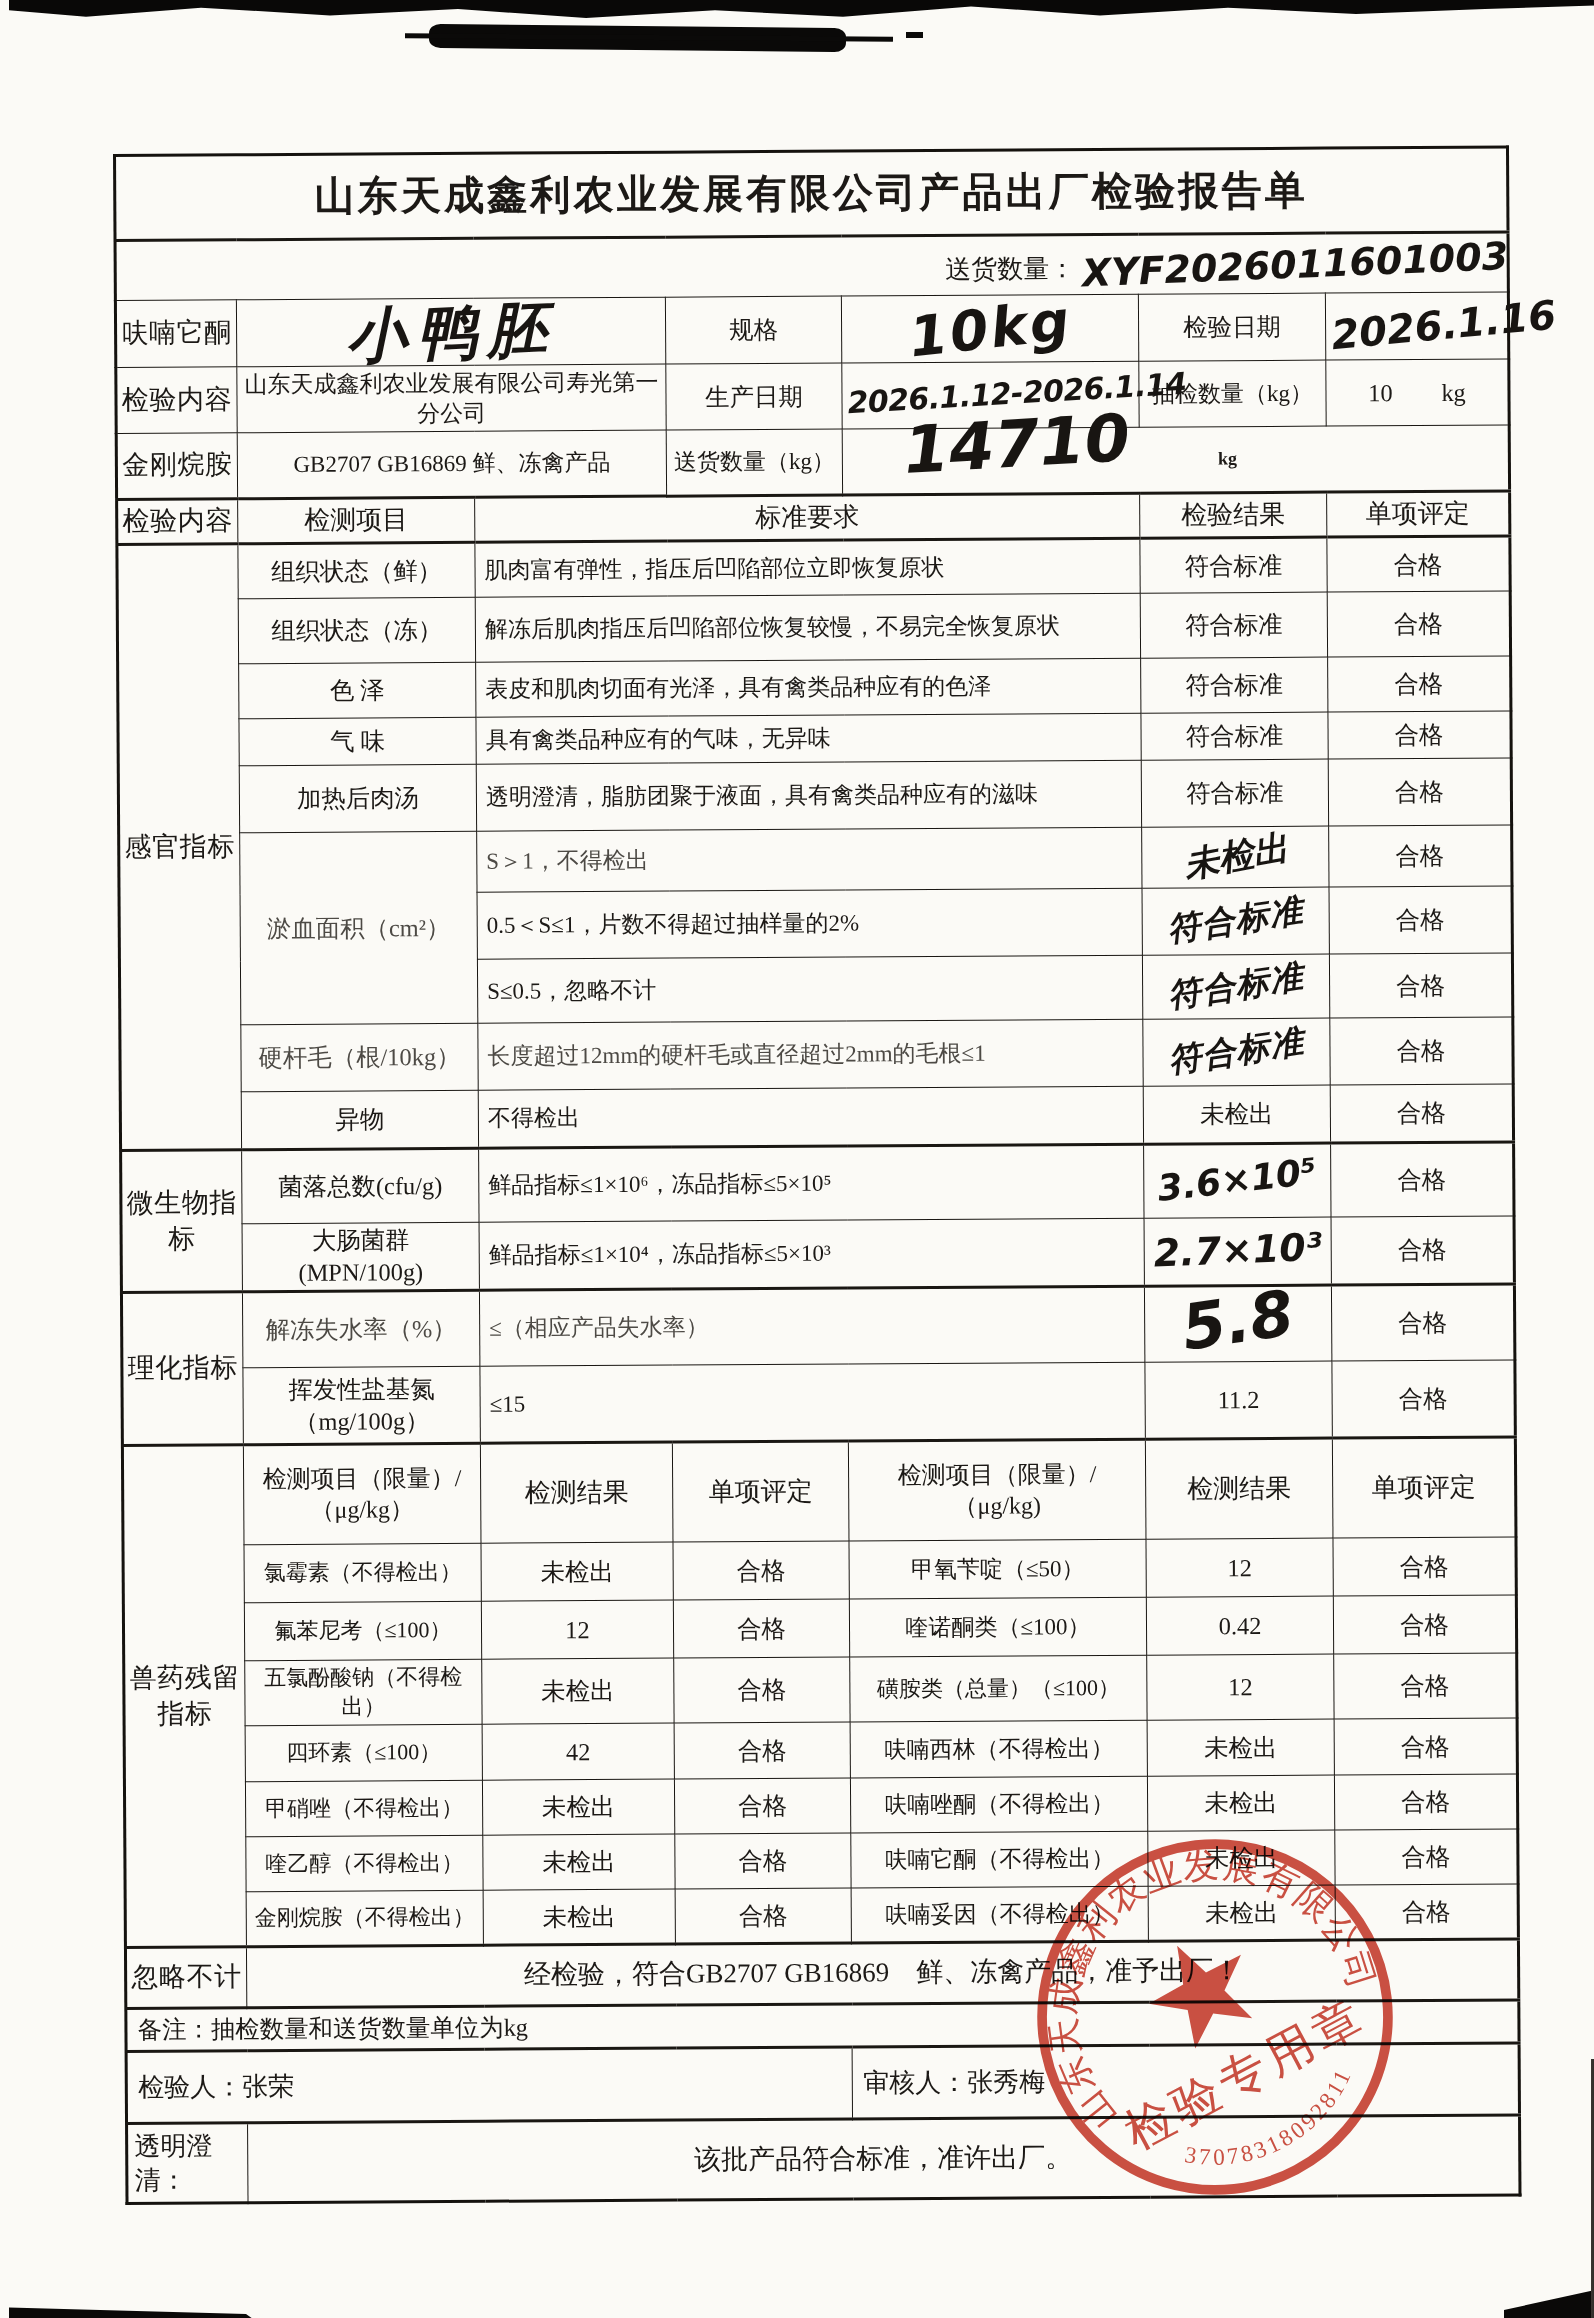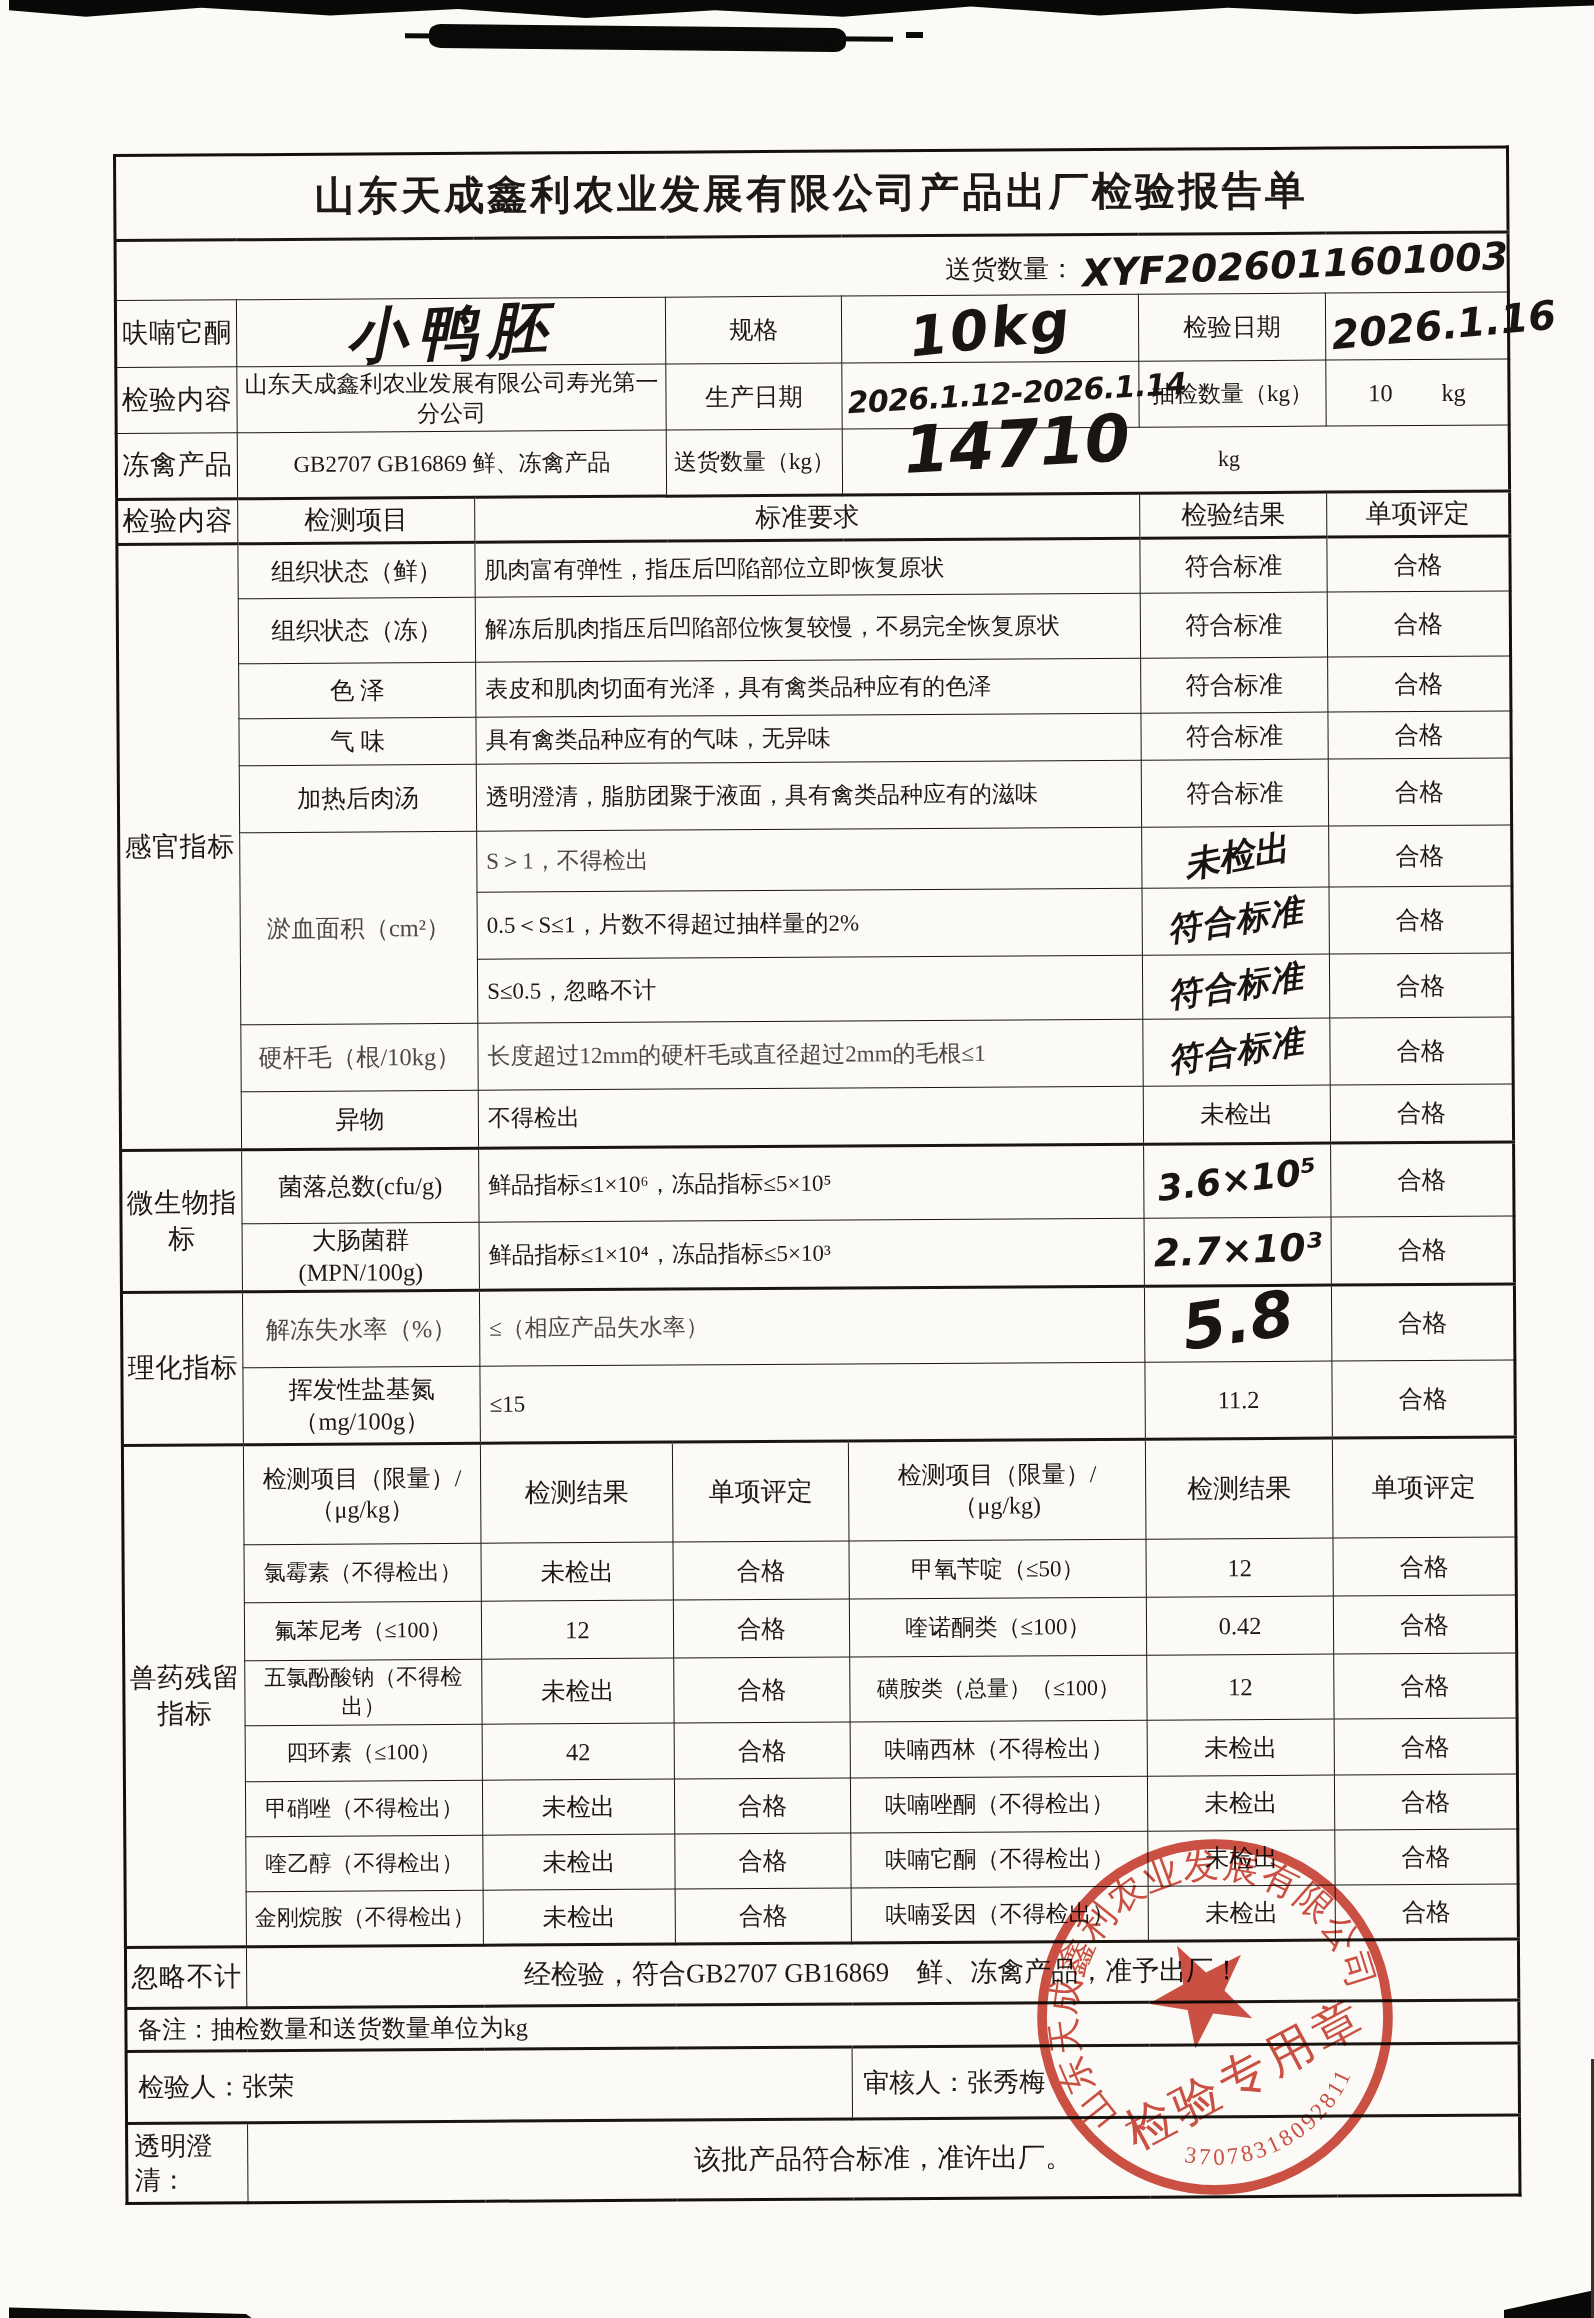--- a/index.html
+++ b/index.html
@@ -33,21 +33,21 @@
   .h-spec{font-size:55px;transform:rotate(-6deg);letter-spacing:2.6px;}
   .h-idate{font-size:40px;transform:rotate(-5deg);}
   .h-pdate{font-size:30px;transform:rotate(-3deg);letter-spacing:-0.6px;}
   .h-qty{font-size:65px;transform:rotate(-3deg);position:absolute;left:61px;top:-16.7px;}
   .h-cursive{font-size:33px;transform:rotate(-8deg);letter-spacing:1.3px;}
   .h-weijianchu{font-size:35px;transform:rotate(-10deg);}
   .h-micro1{font-size:36px;transform:rotate(-6deg);}
   .h-micro2{font-size:38px;transform:rotate(-2deg);}
   .h-58{font-size:63px;transform:rotate(-8deg);position:relative;top:-3.8px;}
   .kgcell{position:relative;}
-  .kg-print{position:absolute;left:375px;top:50%;transform:translateY(-50%);font-size:22px;}
+  .kg-print{position:absolute;left:375px;top:50%;transform:translateY(-50%);font-size:18px;font-weight:bold;}
   .conc-label{font-size:26px;text-align:left;padding-left:6.4px;}
   
   .scan-top{position:absolute;left:0;top:0;width:1595px;height:19px;background:#090807;
     clip-path:polygon(0 0,1595px 0,1595px 5.1px,1476px 9px,1347px 14px,1219px 7.7px,1091px 15.4px,
       962px 6.4px,834px 16.7px,706px 10.3px,577px 18px,449px 9px,321px 15.4px,192px 7.7px,77px 16.7px,0 10.3px);}
   .scan-blob{position:absolute;left:420px;top:26px;width:417px;height:24.4px;background:#0a0908;
     border-radius:11.5px/9px;transform:rotate(0.6deg);}
   .scan-streak{position:absolute;left:396px;top:35px;width:488px;height:4.5px;background:#0b0a09;
     transform:rotate(0.4deg);}
   .scan-dash{position:absolute;left:897px;top:32px;width:16.7px;height:6.4px;background:#0b0a09;}
@@ -108,21 +108,21 @@
         <td colspan="2" style="font-size:23px">山东天成鑫利农业发展有限公司寿光第一分公司</td>
         <td>生产日期</td>
         <td>
           <span class="hand h-pdate">2026.1.12-2026.1.14</span>
         </td>
         <td style="font-size:23px">抽检数量（kg）</td>
         <td>10　　kg</td>
       </tr>
 
       <tr style="height:66px">
-        <td class="c1lab">冻禽产品</td>
+        <td class="c1lab">金刚烷胺</td>
         <td colspan="2" style="font-size:23px">GB2707 GB16869 鲜、冻禽产品</td>
         <td style="font-size:23px">送货数量（kg）</td>
         <td colspan="3" class="kgcell">
           <span class="hand h-qty">14710</span>
           <span class="kg-print">kg</span>
         </td>
       </tr>
 
       <tr style="height:45px" class="thick">
         <td class="c1lab">检验内容</td>

